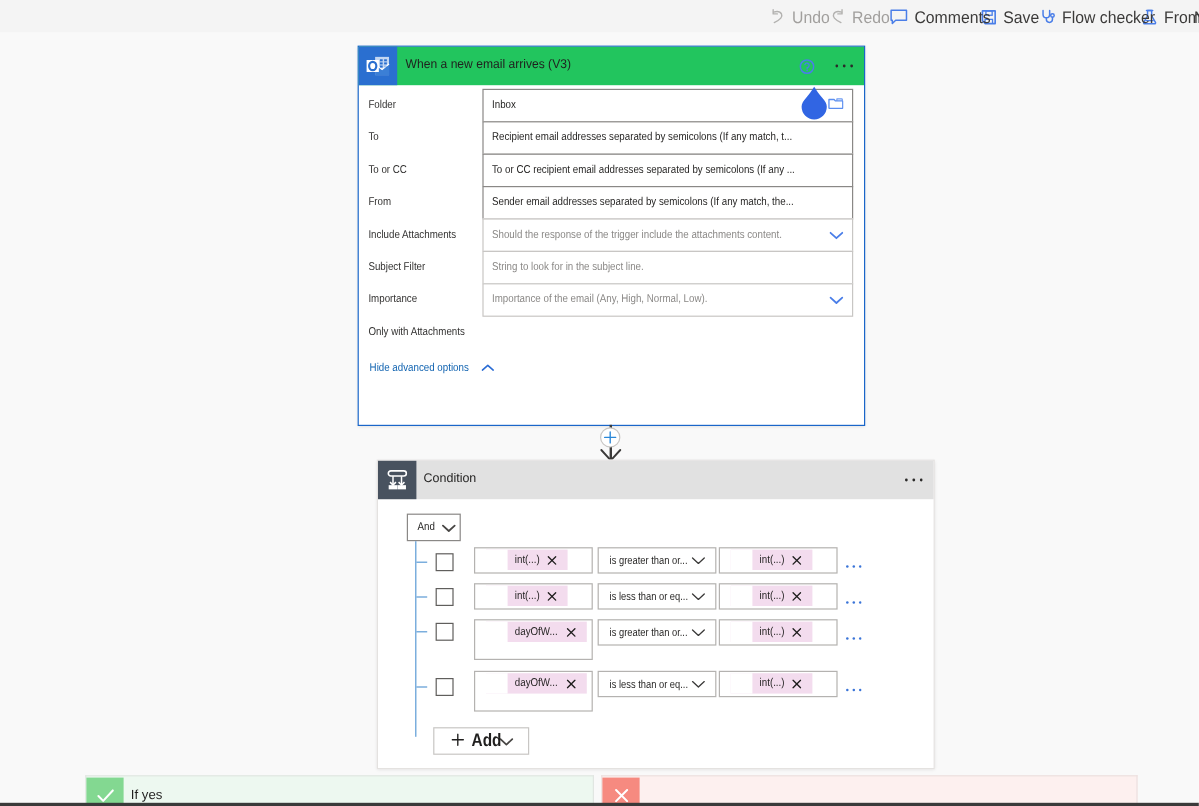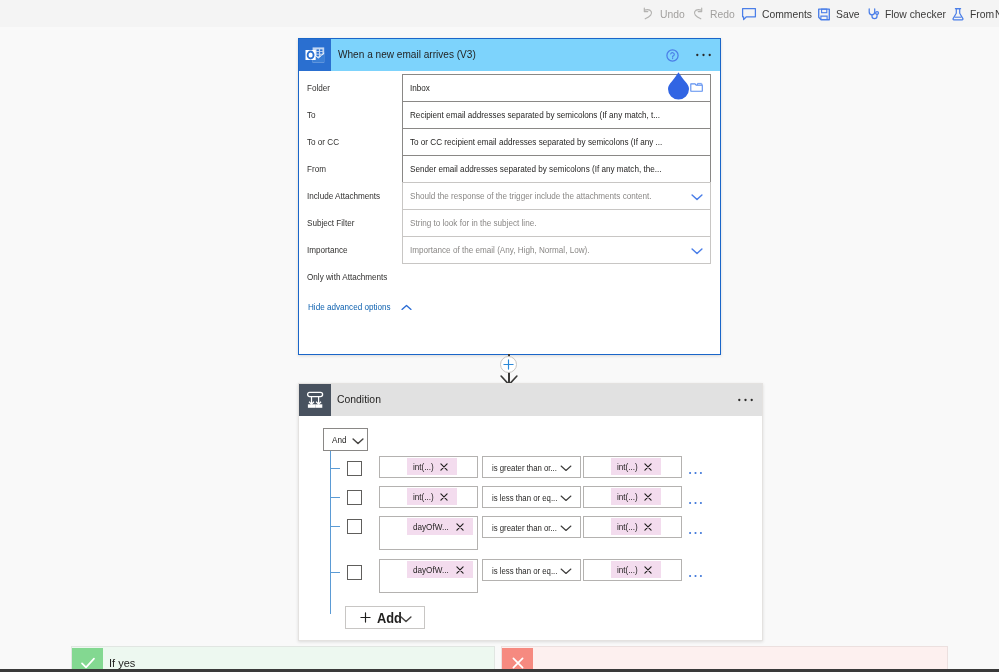--- a/index.html
+++ b/index.html
@@ -12,34 +12,34 @@
   }
   .sqz { display:inline-block; white-space:nowrap; }
   .sq { display:inline-block; transform: scaleX(0.855); transform-origin: left center; white-space:nowrap; }
   
   #toolbar {
     position:absolute; left:0; top:0; width:1006px; height:27px;
     background:#f4f4f4;
     display:flex; align-items:center; justify-content:flex-end;
     padding-right:0px;
   }
-  .tb-item { display:flex; align-items:center; gap:5px; padding:0 3px 0 4px; height:27px; font-size:11px; color:#3b3a39; white-space:nowrap; }
+  .tb-item { display:flex; align-items:center; gap:5px; padding:0 3px 0 4px; height:27px; font-size:14px; color:#3b3a39; white-space:nowrap; }
   .tb-item.disabled { color:#a19f9d; }
   .tb-item svg { display:block; }
   
   #canvas { position:absolute; left:0; top:27px; width:999px; height:645px; background:#f9f9f9; }
   
 
   
   #trigger-card {
     position:absolute; left:298px; top:11px; width:423px; height:317px;
     background:#ffffff; border:1.4px solid #1a66c9;
     box-shadow: 0 1px 3px rgba(0,0,0,0.13);
   }
-  #trigger-header { display:flex; align-items:center; height:32px; background:#7dd3fc; }
+  #trigger-header { display:flex; align-items:center; height:32px; background:#22c55e; }
   #trigger-icon { width:32px; height:32px; background:#2a6fd0; display:flex; align-items:center; justify-content:center; flex:0 0 32px;}
   #trigger-title { font-size:10.5px; color:#201f1e; margin-left:7px; flex:1; position:relative; top:-1px; }
   .card-help { margin-right:17px; display:flex; align-items:center; }
   .card-dots { margin-right:9px; display:flex; align-items:center; }
 
   .form { padding: 3px 9px 0 8px; }
   .field { display:flex; align-items:center; height:27px; }
   .field-label { width:95px; flex:0 0 95px; font-size:9.5px; color:#323130; white-space:nowrap; }
   .field-ctl { flex:1 1 0; min-width:0; height:28px; border:1px solid #8a8886; background:#fff; position:relative; display:flex; align-items:center; overflow:hidden; }
   .field-ctl.has-chev .field-ph, .field-ctl.has-chev .field-val { max-width:calc(100% - 22px); overflow:hidden; }
@@ -56,21 +56,21 @@
   #drop-cursor { position:absolute; left:368px; top:32px; width:23px; height:29px; z-index:5; }
 
   
   #connector { position:absolute; left:495px; top:327px; width:28px; height:29px; }
   #conn-stem { position:absolute; left:13px; top:0px; width:1.5px; height:29px; background:#3b3a39; }
   #conn-plus { position:absolute; left:5px; top:2px; width:17px; height:17px; border-radius:50%; background:#ffffff; border:1px solid #c8c6c4; display:flex; align-items:center; justify-content:center; }
   #conn-arrow { position:absolute; left:3px; top:18px; width:22px; height:11px; }
 
   
   #cond-card {
-    position:absolute; left:298px; top:356px; width:465px; height:258px;
+    position:absolute; left:314px; top:356px; width:465px; height:258px;
     background:#ffffff; border:1px solid #e4e2e0;
     box-shadow: 0 1px 3px rgba(0,0,0,0.12);
   }
   #cond-header { display:flex; align-items:center; height:32px; background:#e1e1e1; }
   #cond-icon { width:32px; height:32px; background:#48525f; display:flex; align-items:center; justify-content:center; flex:0 0 32px;}
   #cond-title { font-size:10.5px; color:#201f1e; margin-left:6px; flex:1; position:relative; top:-1px; }
 
   #cond-body { position:relative; padding-top:12px; }
   #and-box { position:absolute; left:24px; top:12px; width:45px; height:23px; border:1px solid #8a8886; background:#fff; display:flex; align-items:center; padding-left:8px; gap:4px; }
   #and-text { font-size:9.5px; color:#201f1e; }

